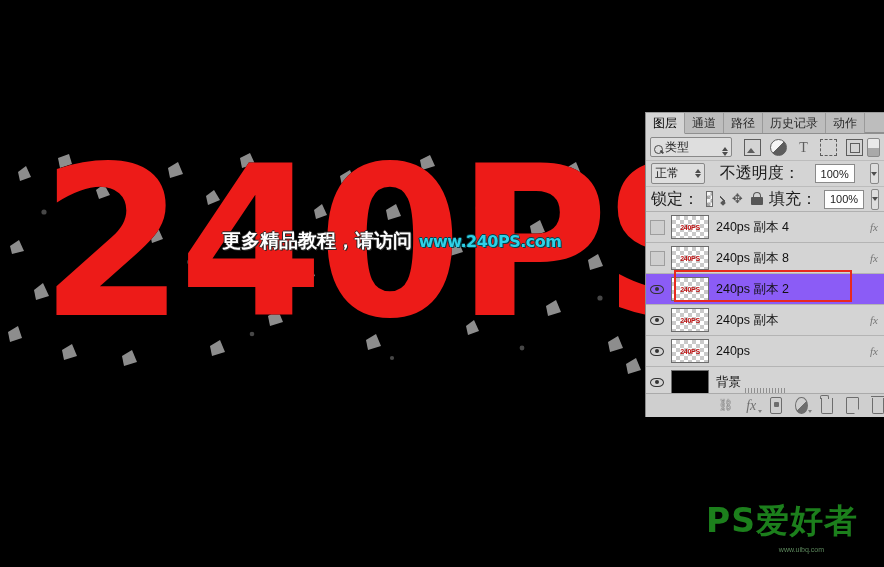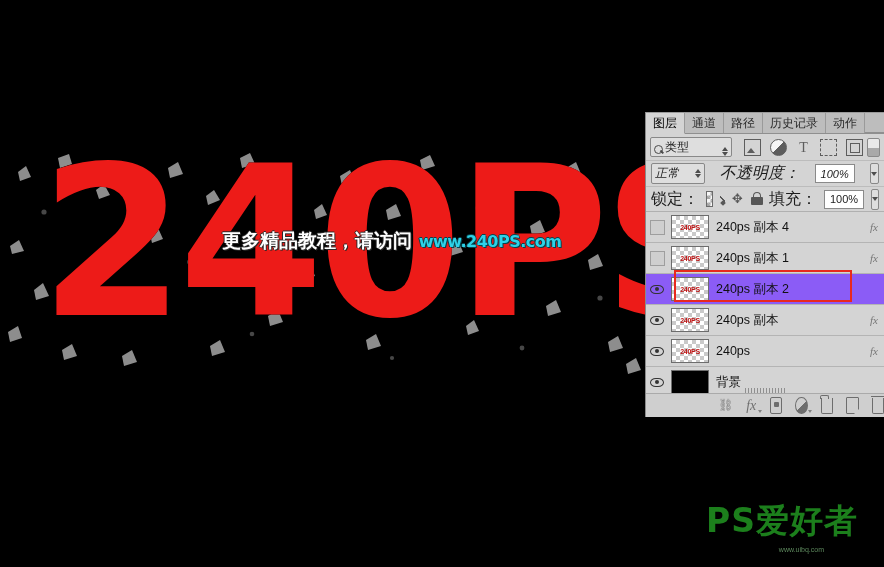--- a/index.html
+++ b/index.html
@@ -97,21 +97,21 @@
   .fi.img{border:1.4px solid #3c3c3c;}
   .fi.img::after{content:"";position:absolute;left:1.5px;bottom:1.5px;width:0;height:0;border-left:4px solid transparent;border-right:4px solid transparent;border-bottom:5px solid #3c3c3c;}
   .fi.adj{border:1.4px solid #3c3c3c;border-radius:50%;overflow:hidden;background:linear-gradient(135deg,#fff 0 50%,#3c3c3c 50% 100%);}
   .fi.txt{font-family:"Liberation Serif","DejaVu Serif",serif;font-size:14px;line-height:15px;text-align:center;color:#3c3c3c;font-weight:400;}
   .fi.shp{border:1.4px dashed #3c3c3c;}
   .fi.smt{border:1.4px solid #3c3c3c;}
   .fi.smt::before{content:"";position:absolute;left:3px;top:3px;width:8px;height:8px;border:1.4px solid #3c3c3c;background:#d4d4d4;}
   .ftoggle{margin-left:auto;width:11px;height:17px;border:1px solid #8a8a8a;background:linear-gradient(#e9e9e9 0 50%,#a9a9a9 50% 100%);border-radius:2px;}
 
   
-  .blend-row{display:flex;align-items:center;height:25px;padding:0 5px;gap:15px;border-bottom:1px solid #bcbcbc;font-style:italic;}
+  .blend-row{display:flex;align-items:center;height:25px;padding:0 5px;gap:15px;border-bottom:1px solid #bcbcbc;}
   .blend-select{
     display:flex;align-items:center;height:19px;width:93px;
     background:#dedede;border:1px solid #888;border-radius:2px;padding:0 3px;
   }
   .blend-select .v{flex:1;font-size:12px;}
   .lbl{font-size:16px;white-space:nowrap;}
   .numbox{
     height:17px;min-width:34px;background:#fff;border:1px solid #8a8a8a;
     font-size:11px;display:flex;align-items:center;justify-content:center;padding:0 2px;
   }
@@ -380,21 +380,21 @@
 
       <div class="row">
         <span class="eye-cell">
             <span class="eye-slot-empty"></span>
           </span>
         <span class="thumb-cell">
             <span class="thumb">
               <span class="t">240PS</span>
             </span>
           </span>
-        <span class="name">240ps 副本 1</span>
+        <span class="name">240ps 副本 8</span>
         <span class="fxmark">fx</span>
       </div>
 
       <div class="row selected">
         <span class="eye-cell">
             <span class="eye">
               <span class="o"></span>
               <span class="p"></span>
             </span>
           </span>

